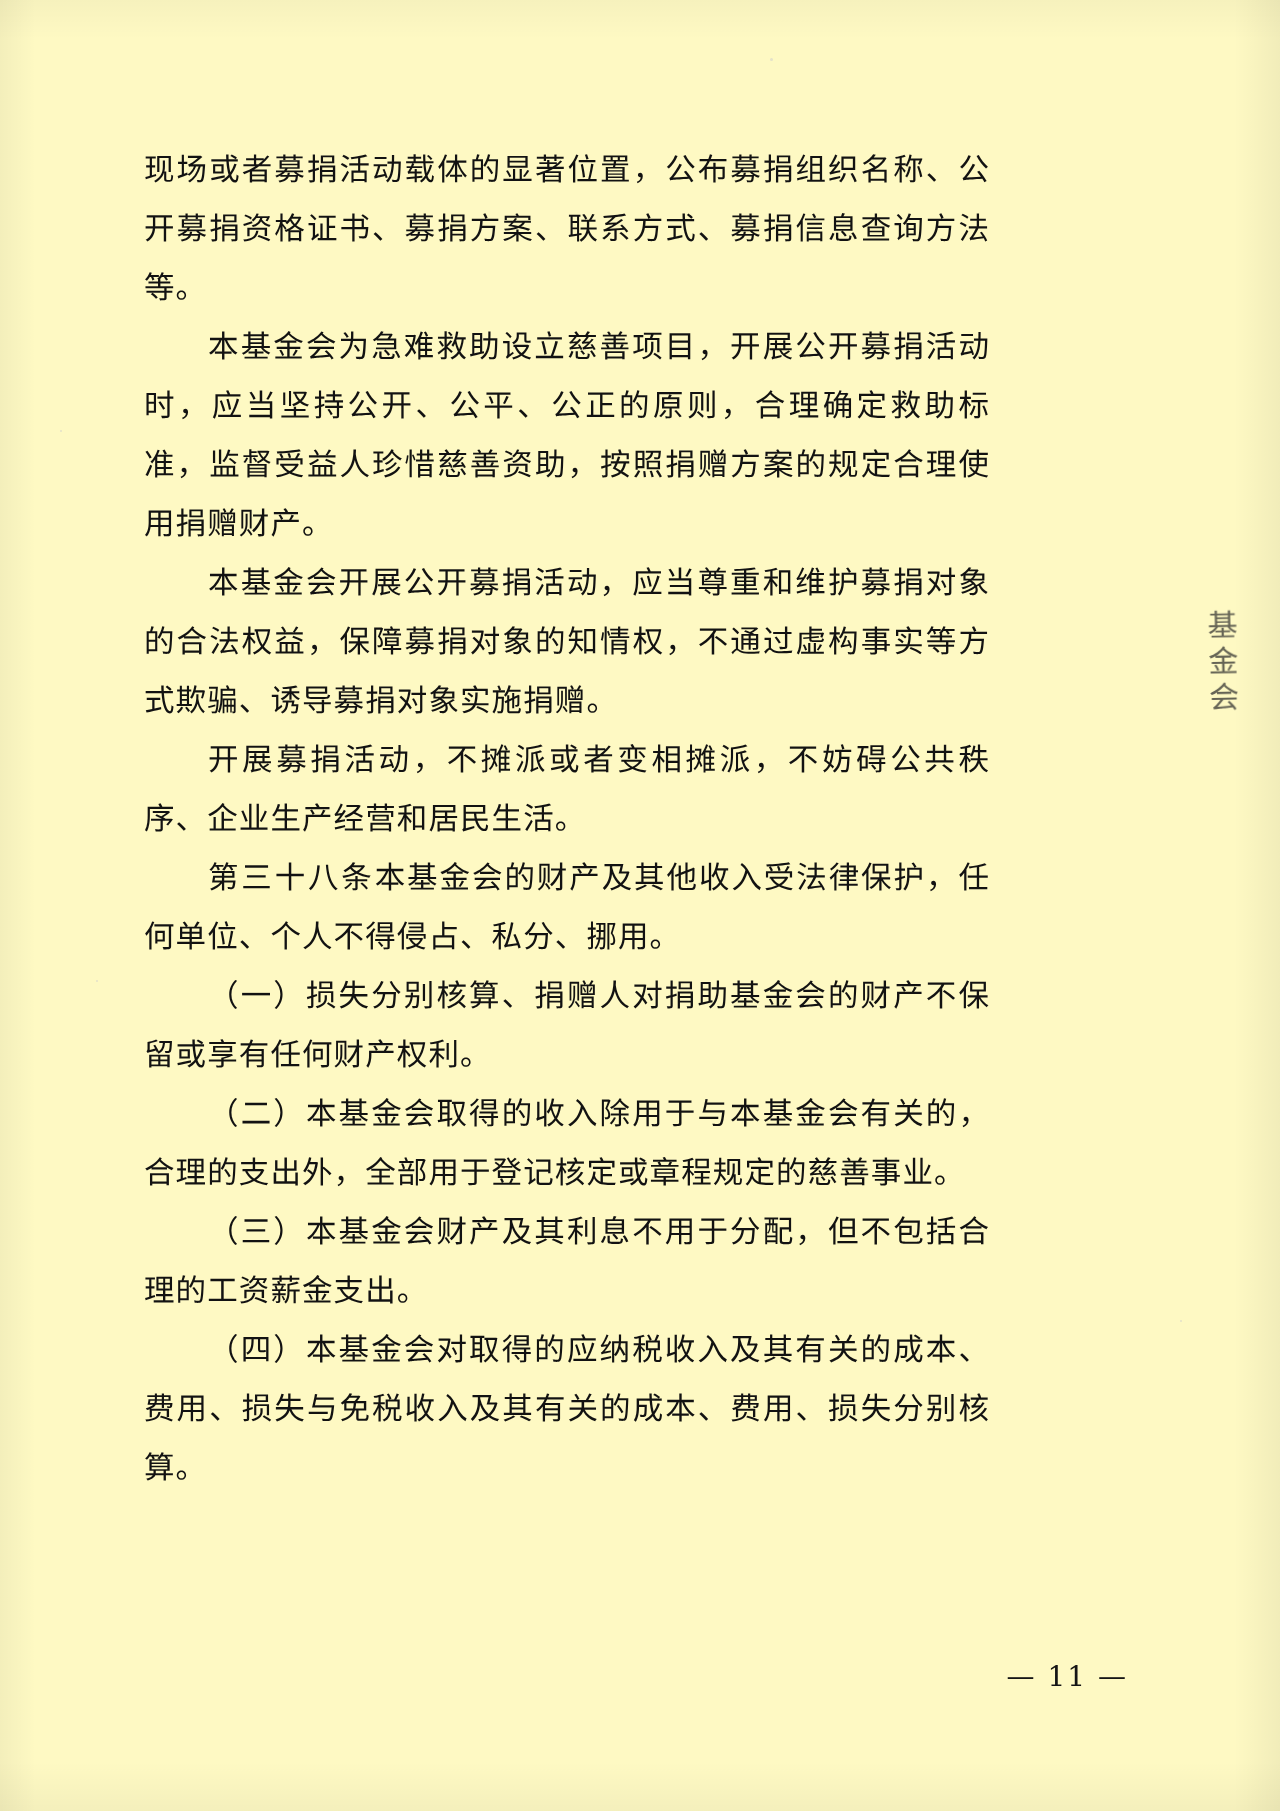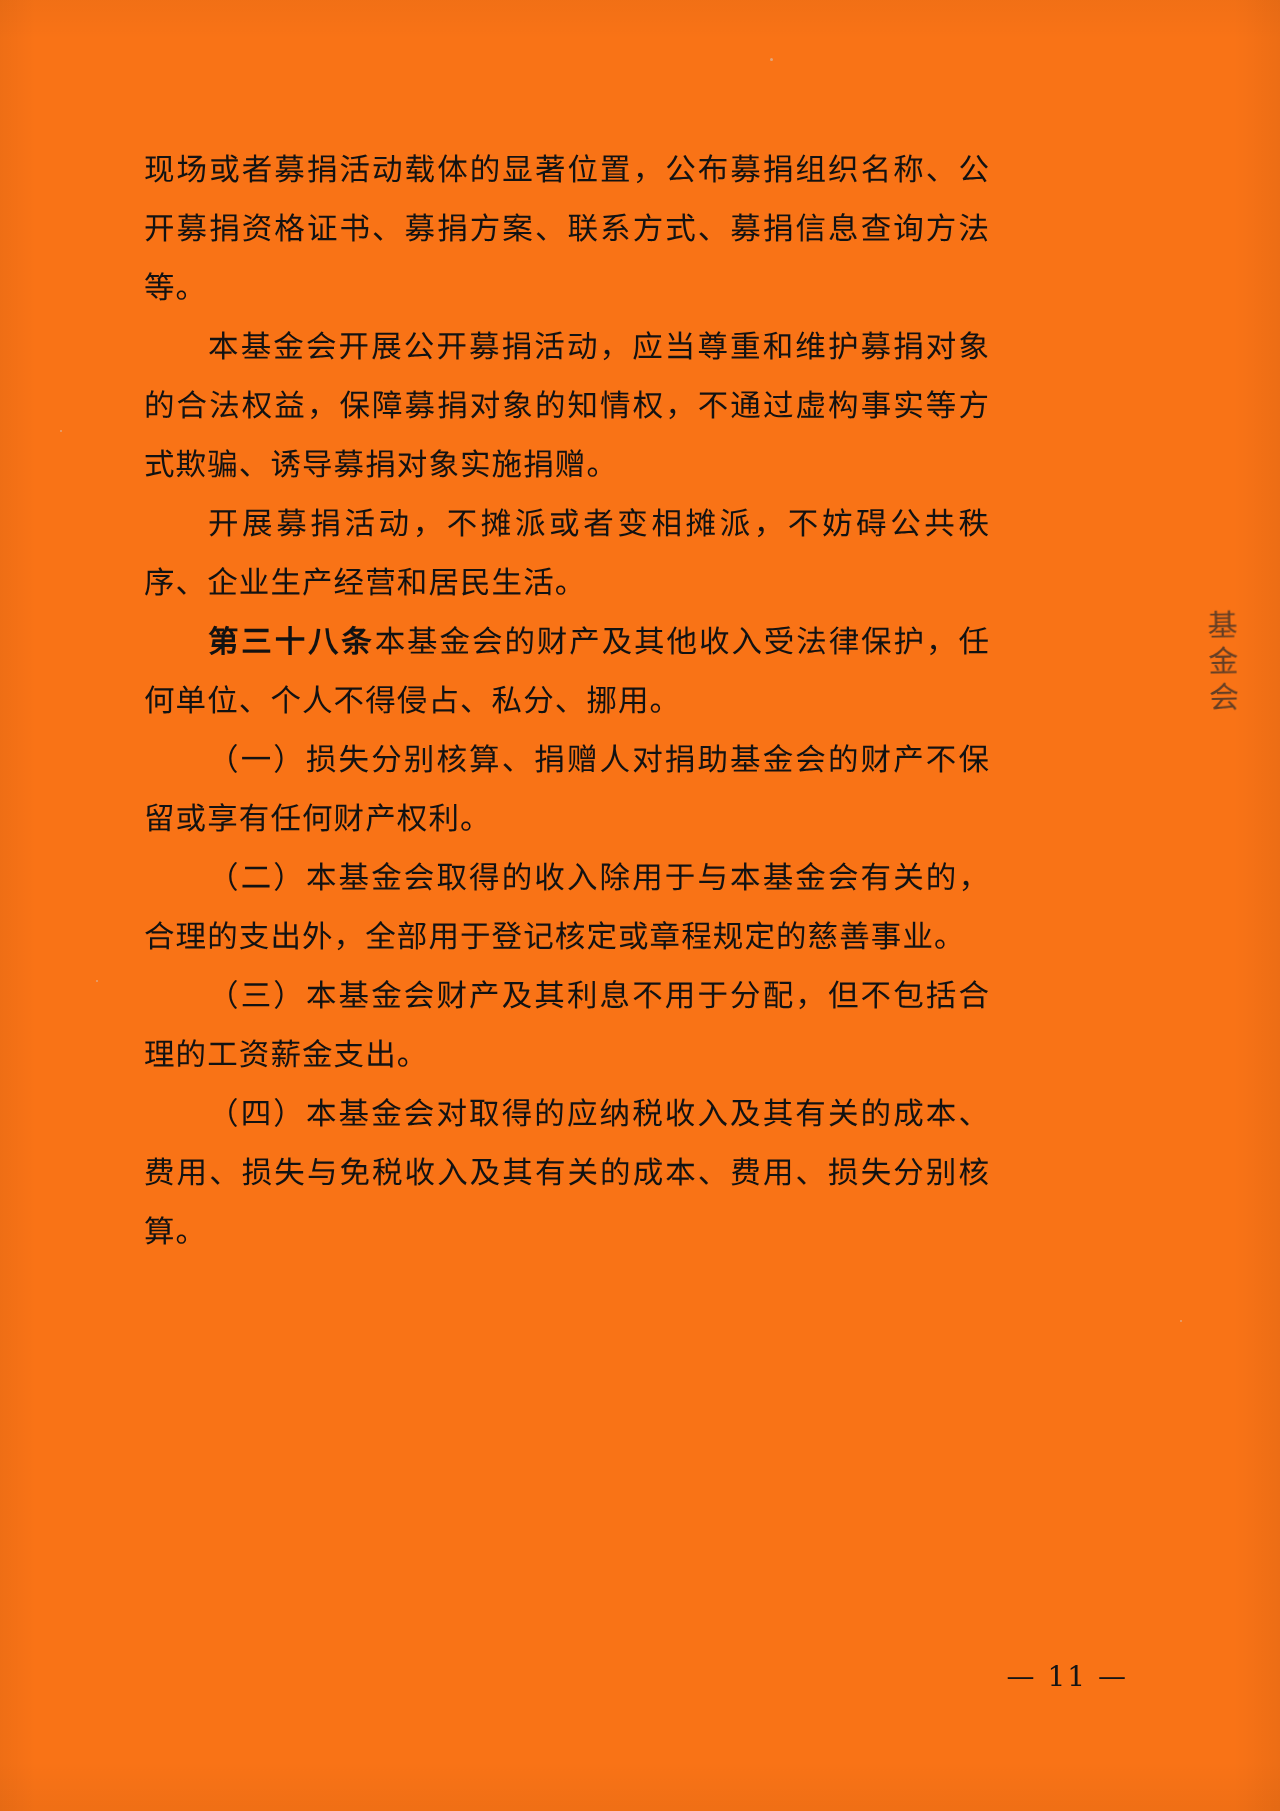--- a/index.html
+++ b/index.html
@@ -12,21 +12,21 @@
     height: 1811px;
     position: relative;
     overflow: hidden;
     font-family: "DejaVu Serif", "Liberation Serif", serif;
   }
 
   
   #page {
     position: absolute;
     inset: 0;
-    background: #f97316;
+    background: #fef9c3;
   }
 
   
   #page::before {
     content: "";
     position: absolute;
     inset: 0;
     pointer-events: none;
     background:
       linear-gradient(to right, rgba(0,0,0,0.045) 0px, rgba(0,0,0,0.0) 36px),
@@ -51,21 +51,21 @@
     text-align: justify;
     text-justify: inter-character;
     margin: 0 0 0 0;
     font-family: "DejaVu Serif", "Liberation Serif", serif;
     text-indent: 0;
   }
   .para.indent {
     text-indent: 64px;
   }
   .para .artnum {
-    font-weight: bold;
+    font-weight: normal;
     letter-spacing: 2px;
     margin-top: 15px;
   }
 
   
   #margin-mark {
     position: absolute;
     right: 38px;
     top: 610px;
     width: 58px;
@@ -104,20 +104,21 @@
 </head>
 <body>
 
 <div id="page">
 
   <div id="body-text">
 
     <p class="para">现场或者募捐活动载体的显著位置，公布募捐组织名称、公开募捐资格证书、募捐方案、联系方式、募捐信息查询方法等。</p>
 
 
+    <p class="para indent">本基金会为急难救助设立慈善项目，开展公开募捐活动时，应当坚持公开、公平、公正的原则，合理确定救助标准，监督受益人珍惜慈善资助，按照捐赠方案的规定合理使用捐赠财产。</p>
 
     <p class="para indent">本基金会开展公开募捐活动，应当尊重和维护募捐对象的合法权益，保障募捐对象的知情权，不通过虚构事实等方式欺骗、诱导募捐对象实施捐赠。</p>
 
     <p class="para indent">开展募捐活动，不摊派或者变相摊派，不妨碍公共秩序、企业生产经营和居民生活。</p>
 
     <p class="para indent"><span class="artnum">第三十八条</span><span>本基金会的财产及其他收入受法律保护，任何单位、个人不得侵占、私分、挪用。</span></p>
 
     <p class="para indent">（一）损失分别核算、捐赠人对捐助基金会的财产不保留或享有任何财产权利。</p>
 
     <p class="para indent">（二）本基金会取得的收入除用于与本基金会有关的，合理的支出外，全部用于登记核定或章程规定的慈善事业。</p>

